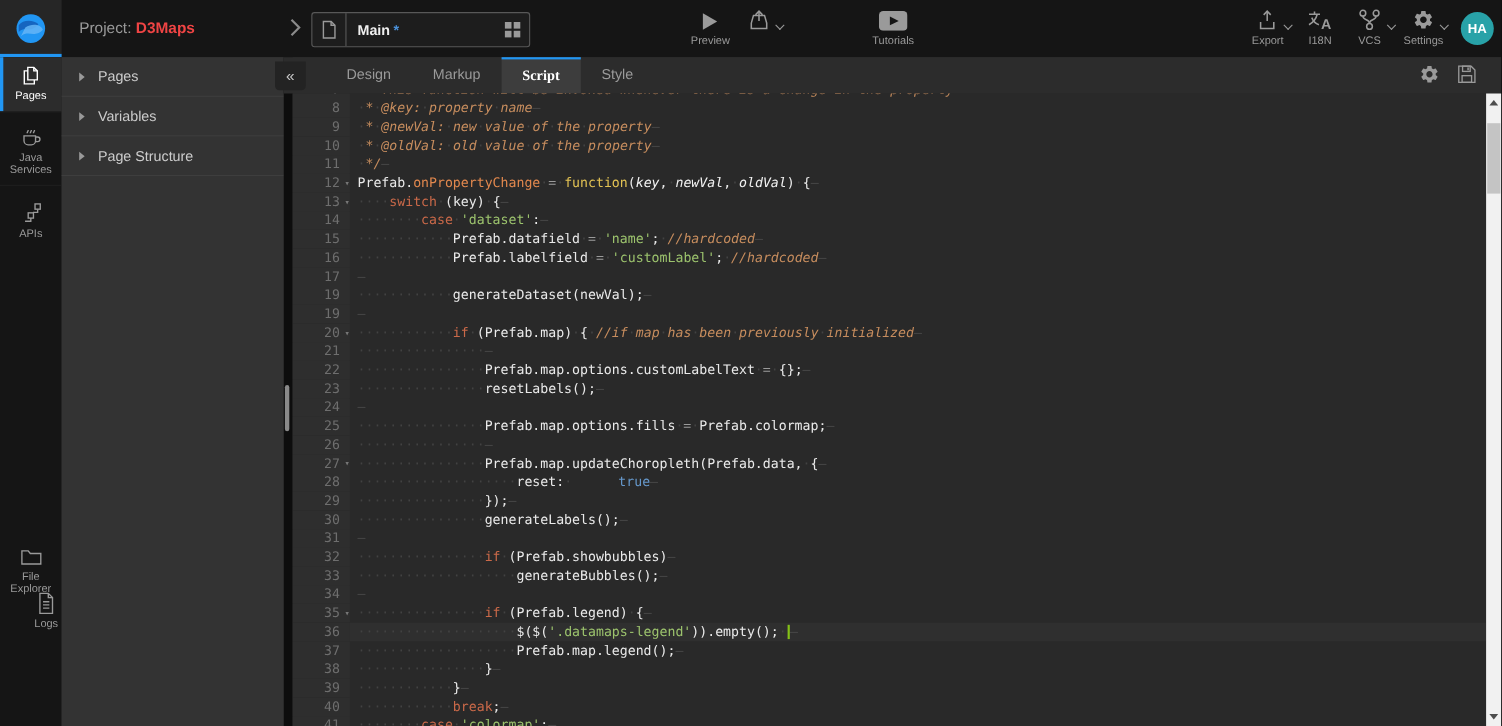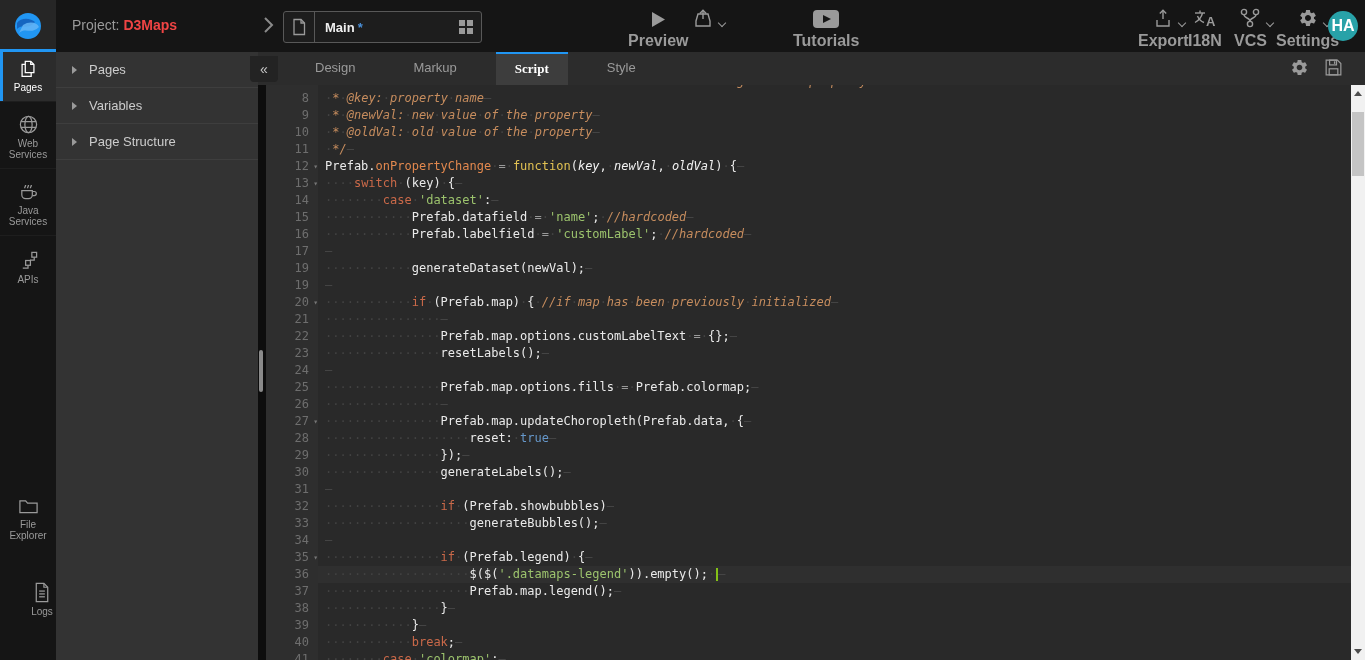--- a/index.html
+++ b/index.html
@@ -15,27 +15,27 @@
   .project{position:absolute;left:72px;top:17px;font-size:14px;color:#9a9a9a;}
   .project b{color:#ef4444;font-weight:bold;margin-left:4px;}
   .crumb-chev{position:absolute;left:262px;top:16px;}
   .page-tab{position:absolute;left:283px;top:11px;width:199px;height:32px;border:1px solid #585858;
             border-radius:3px;background:#1d1d1d;display:flex;align-items:center;}
   .page-tab .ficell{width:31px;height:100%;border-right:1px solid #585858;display:flex;align-items:center;justify-content:center;}
   .page-tab .tlabel{flex:1;padding-left:10px;font-size:13px;font-weight:bold;color:#efefef;}
   .page-tab .dirty{color:#4a90d9;font-size:13px;margin-left:3px;vertical-align:top;}
   .page-tab .gicell{width:30px;display:flex;align-items:center;justify-content:center;}
   .action{position:absolute;top:8px;display:flex;flex-direction:column;align-items:center;cursor:pointer;}
-  .action .albl{font-size:16px;color:#9a9a9a;margin-top:4px;white-space:nowrap;font-weight:bold;}
+  .action .albl{font-size:10px;color:#9a9a9a;margin-top:4px;white-space:nowrap;}
   .action .aic{height:20px;display:flex;align-items:flex-end;position:relative;}
   .chev{display:inline-block;width:6px;height:6px;border-right:1.5px solid #9a9a9a;
         border-bottom:1.5px solid #9a9a9a;transform:rotate(45deg);}
   .chev.abs{position:absolute;right:-12px;bottom:2px;}
   .avatar{position:absolute;left:1328px;top:11px;width:30px;height:30px;border-radius:50%;
-          background:#28a2a8;color:#fff;font-size:16px;font-weight:bold;
+          background:#28a2a8;color:#fff;font-size:12px;font-weight:bold;
           display:flex;align-items:center;justify-content:center;}
 
   
   .sidebar{position:absolute;left:0;top:52px;width:56px;height:608px;background:#151515;}
   .sitem{position:relative;width:56px;padding:7px 0 8px 0;display:flex;flex-direction:column;
          align-items:center;color:#9a9a9a;cursor:pointer;border-bottom:1px solid #1e1e1e;}
   .sitem .slbl{font-size:10px;line-height:11px;text-align:center;margin-top:3px;width:54px;}
   .sitem.active{background:#2c2c2c;color:#ffffff;}
   .sitem.active::before{content:"";position:absolute;left:0;top:0;bottom:0;width:3px;background:#2196f3;}
   .sitem.babs{position:absolute;border-bottom:none;}
@@ -47,42 +47,42 @@
   .tri{width:0;height:0;border-left:5px solid #9a9a9a;border-top:4px solid transparent;
        border-bottom:4px solid transparent;margin-right:12px;}
   .panel-scrollgap{position:absolute;left:258px;top:52px;width:8px;height:608px;background:#0d0d0d;}
   .panel-thumb{position:absolute;left:1px;top:298px;width:4px;height:42px;background:#8a8a8a;border-radius:2px;}
   .collapse-tab{position:absolute;left:250px;top:56px;width:28px;height:26px;background:#232323;
                 border-radius:0 0 4px 4px;color:#c7c7c7;font-size:14px;display:flex;align-items:center;
                 justify-content:center;cursor:pointer;z-index:5;}
 
   
   .tabrow{position:absolute;left:258px;top:52px;width:1107px;height:33px;background:#2c2c2c;}
-  .tabs{position:absolute;left:38px;top:0;height:33px;display:flex;gap:20px;}
+  .tabs{position:absolute;left:38px;top:0;height:33px;display:flex;}
   .tab{height:33px;line-height:31px;padding:0 19px;font-size:13px;color:#9a9a9a;cursor:pointer;}
   .tab.active{background:#3d3d3d;color:#ffffff;font-weight:bold;border-top:2px solid #2196f3;line-height:29px;font-family:Liberation Serif, serif;}
   .tabicons{position:absolute;right:22px;top:6px;display:flex;gap:15px;}
   .tabicons .ticon{cursor:pointer;}
 
   
   .editor{position:absolute;left:266px;top:85px;width:1085px;height:575px;background:#292929;overflow:hidden;}
   .code-lines{position:absolute;left:0;top:-12px;width:100%;
               font-family:"DejaVu Sans Mono","Liberation Mono",monospace;font-size:12px;line-height:17px;}
   .crow{display:flex;height:17px;white-space:pre;}
   .crow.active .ctext{background:#2f2f2f;}
   .gut{position:relative;width:52px;flex:none;text-align:right;padding-right:9px;
        background:#2e2e2e;color:#6e6e6e;}
   .fold{position:absolute;right:0;top:0;font-size:8px;color:#777777;}
   .ctext{flex:1;padding-left:7px;color:#eaeaea;}
   .ctext .cm{color:#c78d5e;font-style:italic;}
   .ctext .kw{color:#ca6949;}
   .ctext .fn{color:#e2c253;}
   .ctext .prop{color:#e2884e;}
   .ctext .str{color:#9cc36d;}
-  .ctext .atom{color:#6698cb;}
+  .ctext .atom{color:#6698cb;margin-left:42px;}
   .ctext .op{color:#9a9a9a;}
   .ctext .arg{color:#f2f2f2;font-style:italic;}
   .ctext .plain{color:#eaeaea;}
   .ctext .ws{color:#424242;}
   .ctext .eol{color:#4a4a4a;}
   .cursor{display:inline-block;width:2px;height:13px;background:#84c117;vertical-align:text-bottom;margin-left:1px;}
 
   
   .vscroll{position:absolute;left:1351px;top:85px;width:14px;height:575px;background:#f1f1f1;}
   .varrow{position:absolute;left:3px;width:0;height:0;border-left:4px solid transparent;
@@ -227,31 +227,20 @@
           <path d="M8 2.5h6l3.5 3.5v9H8z"></path>
             <path d="M14 2.5V6h3.5"></path>
             <path d="M8 6H4.5v13h10v-4"></path>
         </svg>
       </span>
       <span class="slbl">Pages</span>
     </div>
     <div class="sitem" style="padding-top:12px;">
       <span>
         <svg width="21" height="21" viewBox="0 0 22 22" fill="none" stroke="#9a9a9a" stroke-width="1.3">
-          <circle cx="11" cy="11" r="8.5"></circle>
-            <ellipse cx="11" cy="11" rx="3.8" ry="8.5"></ellipse>
-          <path d="M3 8h16"></path>
-            <path d="M3 14h16"></path>
-        </svg>
-      </span>
-      <span class="slbl">Web Services</span>
-    </div>
-    <div class="sitem" style="padding-top:12px;">
-      <span>
-        <svg width="21" height="21" viewBox="0 0 22 22" fill="none" stroke="#9a9a9a" stroke-width="1.3">
           <path d="M4 10h11v4.5a4 4 0 0 1-4 4H8a4 4 0 0 1-4-4z"></path>
           <path d="M15 11h2a2.2 2.2 0 0 1 0 4.4h-2"></path>
           <path d="M7 7.5c0-1.6 1-1.6 1-3.2"></path>
             <path d="M10 7.5c0-1.6 1-1.6 1-3.2"></path>
             <path d="M13 7.5c0-1.6 1-1.6 1-3.2"></path>
         </svg>
       </span>
       <span class="slbl">Java Services</span>
     </div>
     <div class="sitem" style="padding-top:14px;border-bottom:none;">
@@ -267,21 +256,21 @@
     </div>
 
     <div class="sitem babs" style="top:438px;">
       <span>
         <svg width="21" height="19" viewBox="0 0 22 19" fill="none" stroke="#9a9a9a" stroke-width="1.3">
           <path d="M2 3.5h6l2 2.5h10v10H2z"></path>
         </svg>
       </span>
       <span class="slbl">File Explorer</span>
     </div>
-    <div class="sitem babs" style="top:523px;padding-left:28px;">
+    <div class="sitem babs" style="top:479px;padding-left:28px;">
       <span>
         <svg width="18" height="21" viewBox="0 0 18 22" fill="none" stroke="#9a9a9a" stroke-width="1.3">
           <path d="M3 1.5h8l4 4v15H3z"></path>
             <path d="M11 1.5v4h4"></path>
           <path d="M6 9.5h6"></path>
             <path d="M6 12.5h6"></path>
             <path d="M6 15.5h6"></path>
         </svg>
       </span>
       <span class="slbl">Logs</span>

